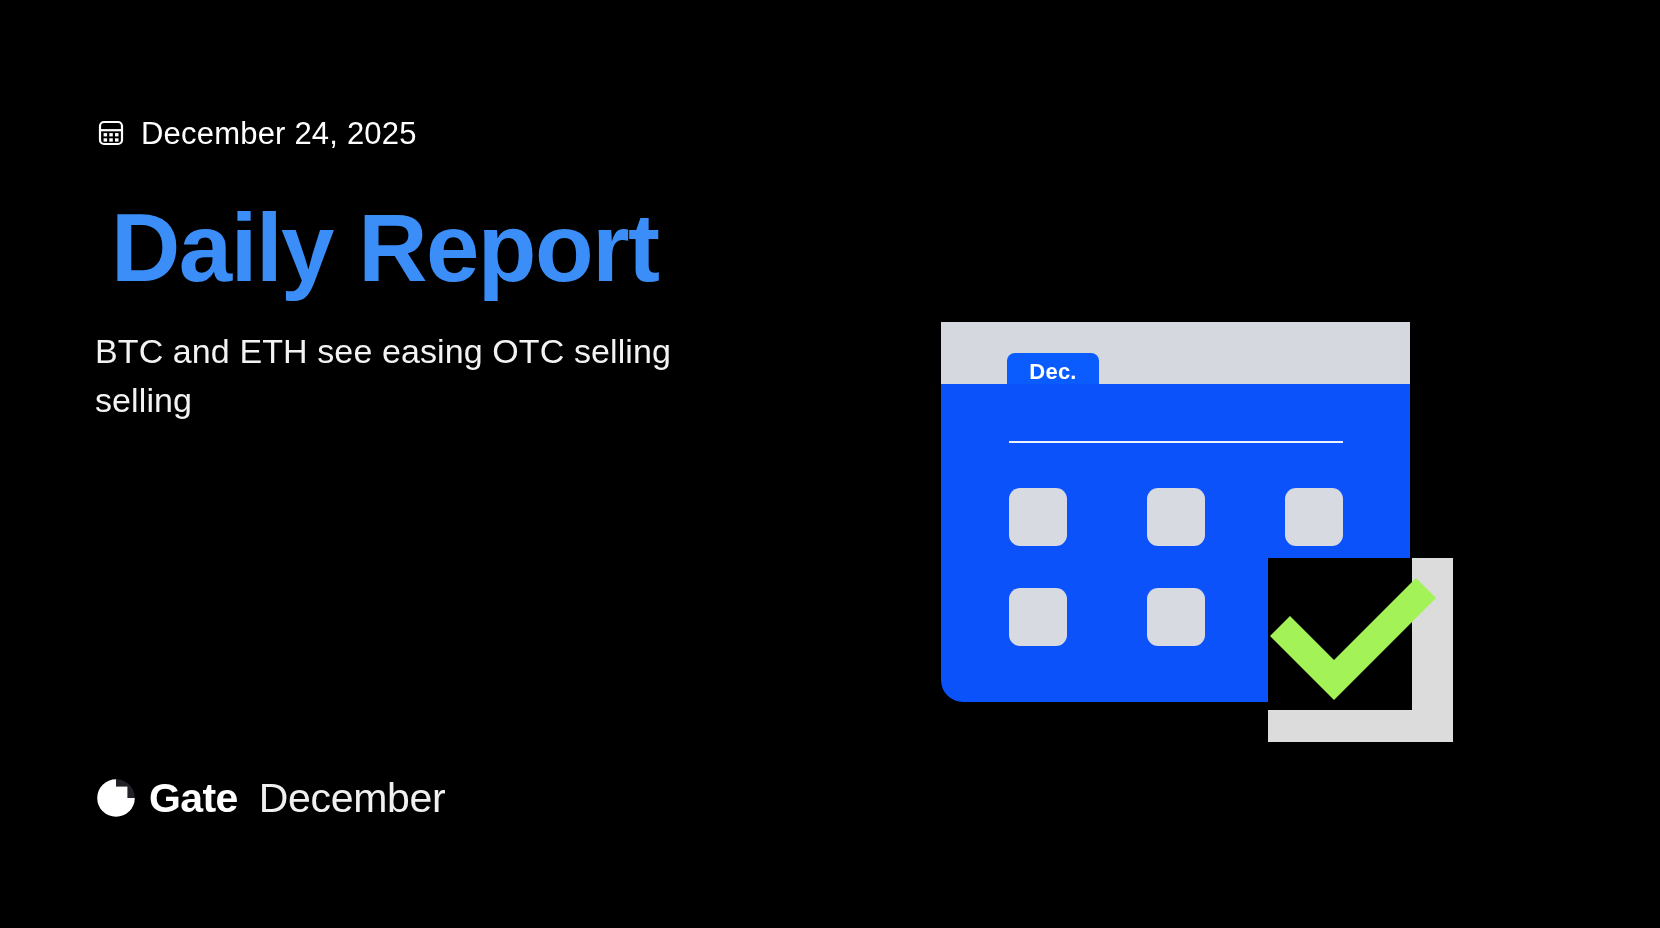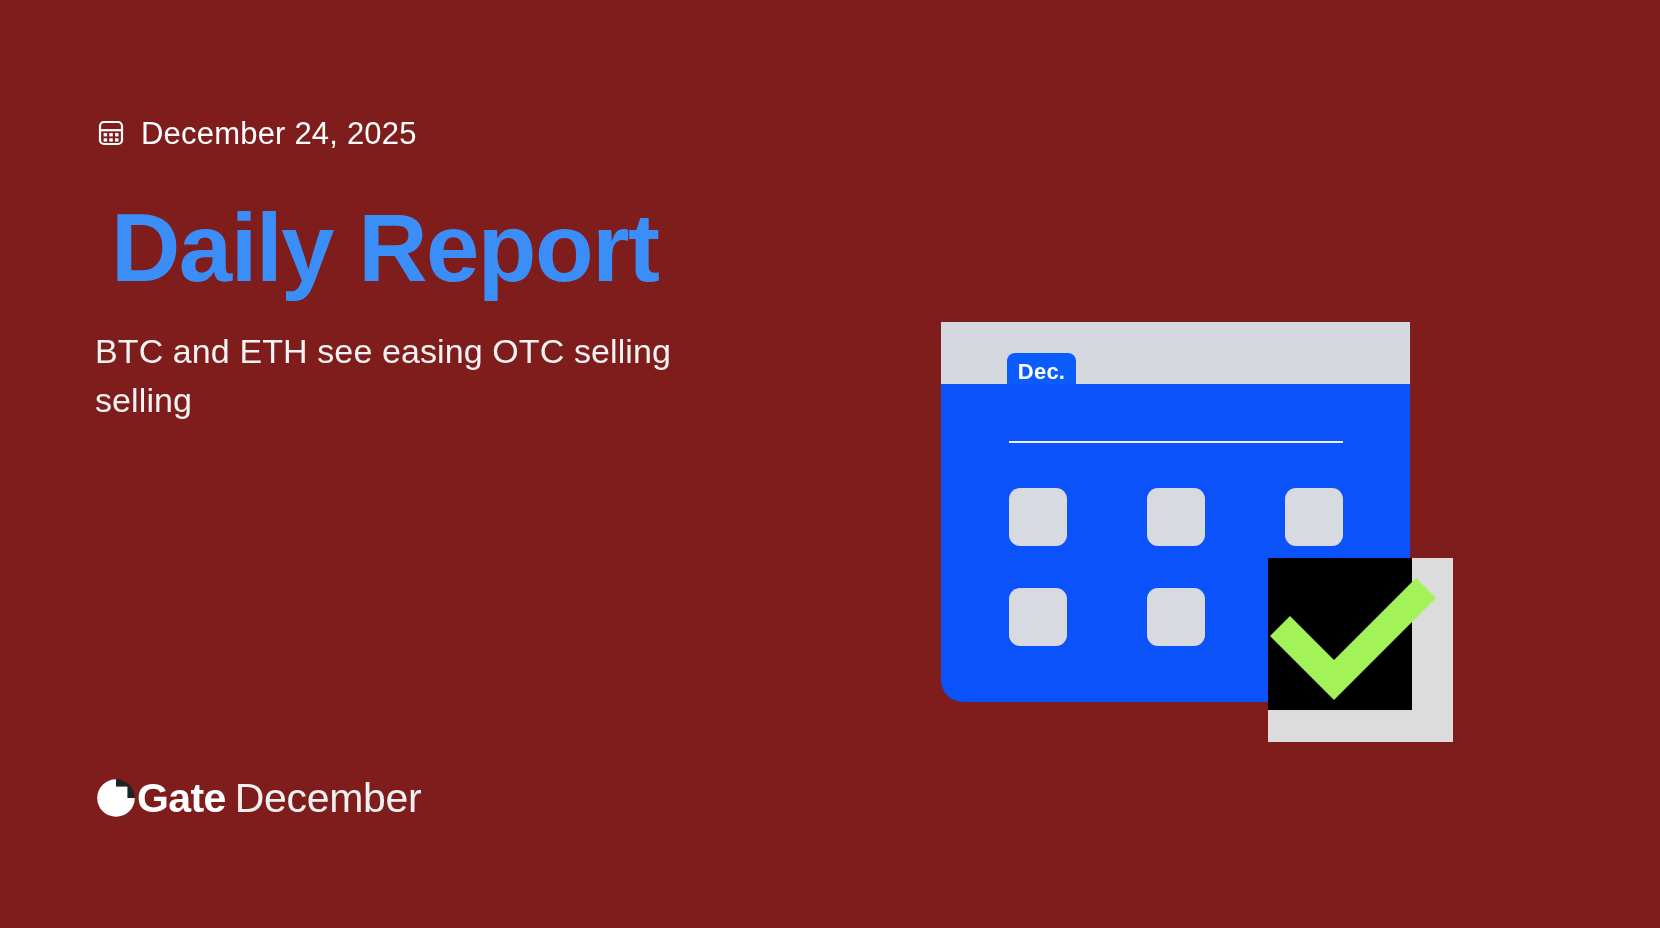--- a/index.html
+++ b/index.html
@@ -5,21 +5,21 @@
 <style>
   html, body {
     margin: 0;
     padding: 0;
     background: #17181b;
   }
   .poster {
     position: relative;
     width: 1660px;
     height: 928px;
-    background: #7f1d1d;
+    background: #000000;
     overflow: hidden;
     font-family: "Liberation Sans", sans-serif;
     -webkit-font-smoothing: antialiased;
   }
 
   
   .left-col {
     position: absolute;
     left: 95px;
     top: 0;
@@ -77,21 +77,21 @@
     letter-spacing: 0.1px;
   }
 
   
   .brand {
     position: absolute;
     left: 0;
     bottom: 107px;
     display: flex;
     align-items: center;
-    gap: 0;
+    gap: 12px;
     height: 46px;
   }
   .brand-mark {
     width: 42px;
     height: 42px;
     display: block;
     flex: 0 0 auto;
   }
   .brand-gate {
     font-size: 41px;
@@ -126,21 +126,21 @@
     width: 469px;
     height: 62px;
     background: #d6d8e0;
   }
 
   
   .cal-tab {
     position: absolute;
     left: 66px;
     top: 31px;
-    width: 69px;
+    width: 92px;
     height: 38px;
     background: #0b5cff;
     border-radius: 8px 8px 0 0;
     display: flex;
     align-items: center;
     justify-content: center;
   }
   .cal-tab-label {
     font-size: 22px;
     font-weight: 700;

